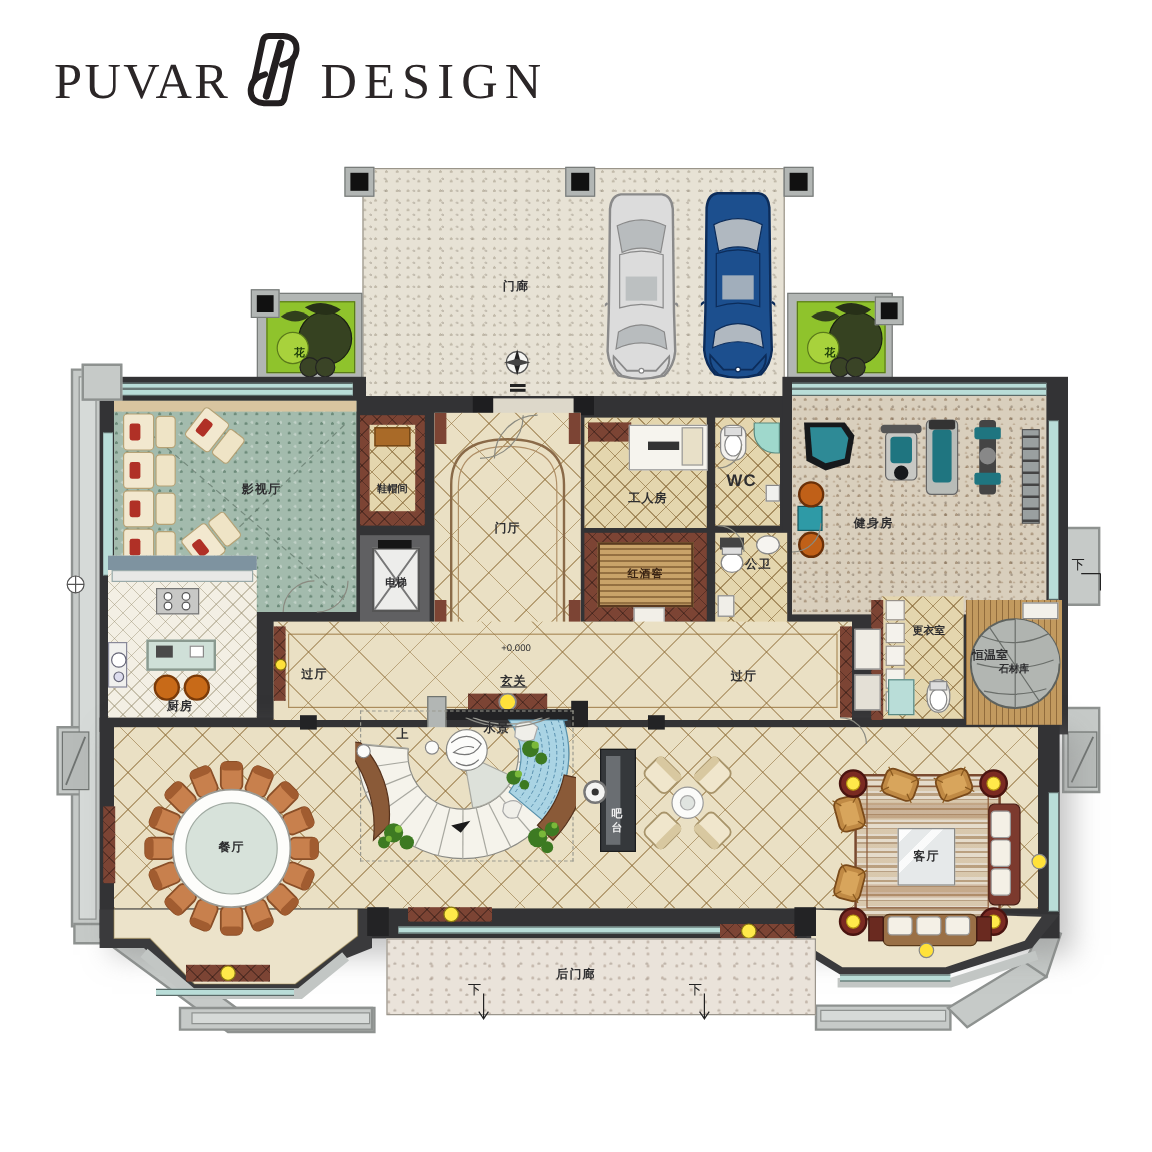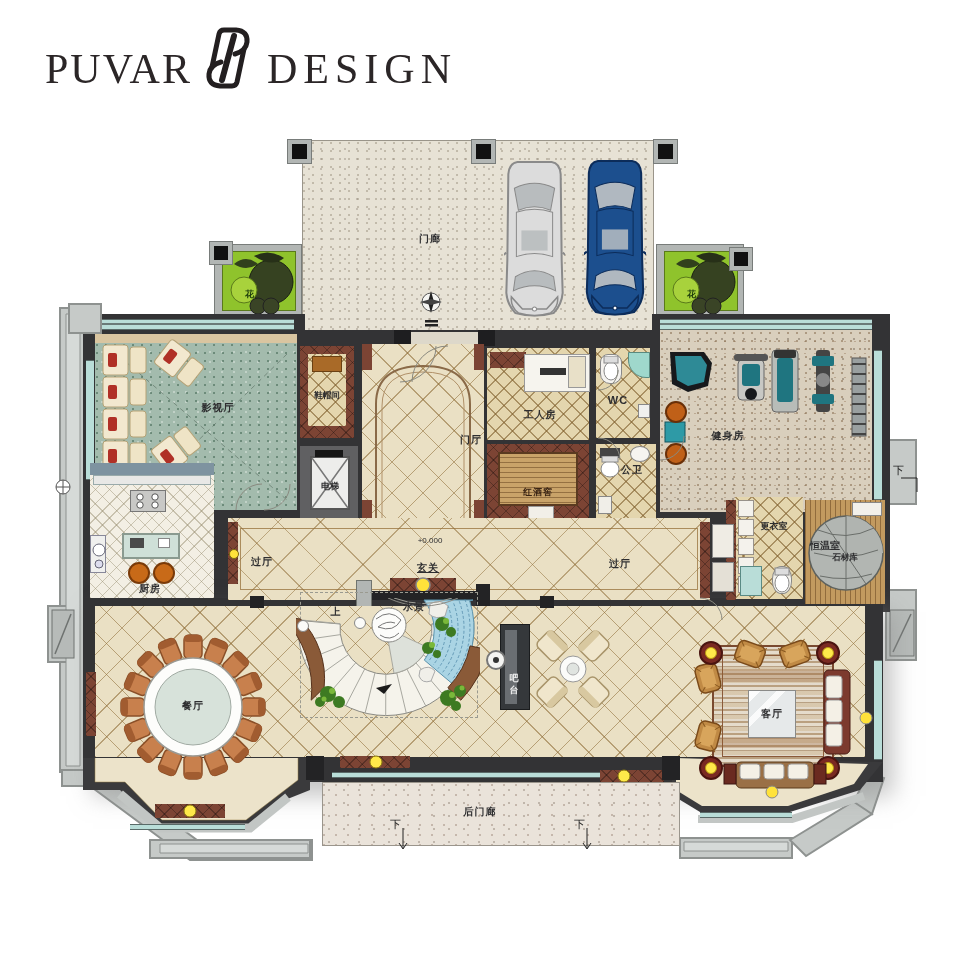--- a/index.html
+++ b/index.html
@@ -222,60 +222,60 @@
 <div class="a" style="left:130px;top:538px;width:14px;height:10px;background:#4a4a4a"></div>
 <div class="a" style="left:158px;top:538px;width:12px;height:10px;background:#fff;border:1px solid #888"></div>
 <svg class="a" style="left:126px;top:560px" width="52" height="26">
       <circle cx="13" cy="13" r="10" fill="#c86a18" stroke="#7a3a08" stroke-width="2"></circle>
       <circle cx="38" cy="13" r="10" fill="#c86a18" stroke="#7a3a08" stroke-width="2"></circle>
     </svg>
 <div class="a lab" style="left:150px;top:589px;">厨房</div>
 <div class="a maroon" style="left:300px;top:346px;width:54px;height:92px;"></div>
 <div class="a tileS" style="left:308px;top:354px;width:38px;height:72px;"></div>
 <div class="a" style="left:312px;top:356px;width:30px;height:16px;background:#a96a28;border:1px solid #6a4012"></div>
-<div class="a lab" style="left:327px;top:396px;font-size:8.5px;letter-spacing:0">鞋帽间</div>
+<div class="a lab" style="left:327px;top:408px;font-size:8.5px;letter-spacing:0">鞋帽间</div>
 <div class="a" style="left:300px;top:446px;width:58px;height:72px;background:#606062"></div>
 <div class="a" style="left:310px;top:456px;width:40px;height:54px;background:#ededeb;border:2px solid #555"></div>
 <svg class="a" style="left:310px;top:456px" width="40" height="54">
       <g stroke="#777" stroke-width="1.5" fill="none">
         <path d="M2,2 L38,52 M38,2 L2,52"></path>
       </g>
     </svg>
 <div class="a" style="left:315px;top:450px;width:28px;height:7px;background:#161616"></div>
 <div class="a lab" style="left:330px;top:486px;font-size:9px;letter-spacing:0">电梯</div>
 <div class="a tile" style="left:362px;top:344px;width:122px;height:182px;"></div>
 <svg class="a" style="left:362px;top:344px" width="122" height="182" viewBox="0 0 122 182">
 <path d="M14,178 L14,60 Q14,22 61,22 Q108,22 108,60 L108,178" fill="none" stroke="#8a6a48" stroke-width="2"></path>
 <path d="M20,178 L20,62 Q20,28 61,28 Q102,28 102,62 L102,178" fill="none" stroke="#b09068" stroke-width="1"></path>
 <rect x="0" y="0" width="10" height="26" fill="#7c4434"></rect>
 <rect x="112" y="0" width="10" height="26" fill="#7c4434"></rect>
 <rect x="0" y="156" width="10" height="26" fill="#7c4434"></rect>
 <rect x="112" y="156" width="10" height="26" fill="#7c4434"></rect>
 </svg>
-<div class="a lab" style="left:423px;top:440px;margin-left:48px;">门厅</div>
+<div class="a lab" style="left:423px;top:440px;">门厅</div>
 <div class="a tileS" style="left:487px;top:348px;width:102px;height:92px;"></div>
 <div class="a maroon" style="left:490px;top:352px;width:36px;height:16px;"></div>
 <div class="a" style="left:524px;top:354px;width:66px;height:38px;background:#f6f4ee;border:1px solid #999"></div>
 <div class="a" style="left:568px;top:356px;width:18px;height:32px;background:#e8e0c8;border:1px solid #999"></div>
 <div class="a" style="left:540px;top:368px;width:26px;height:7px;background:#333"></div>
 <div class="a lab" style="left:540px;top:415px;font-family:Liberation Mono, monospace;">工人房</div>
 <div class="a tileS" style="left:596px;top:348px;width:54px;height:90px;"></div>
 <div class="a" style="left:600px;top:354px;width:22px;height:30px;background:#f4f2ee;border:1px solid #888;border-radius:8px 8px 10px 10px"></div>
 <svg class="a" style="left:602px;top:356px" width="18" height="26">
       <ellipse cx="9" cy="15" rx="7" ry="9" fill="#fff" stroke="#888"></ellipse>
       <rect x="2" y="0" width="14" height="7" fill="#ddd" stroke="#888"></rect>
     </svg>
 <div class="a" style="left:628px;top:352px;width:22px;height:26px;background:#9fd8cc;border:1px solid #5a8a80;border-radius:0 0 0 18px"></div>
 <div class="a" style="left:638px;top:404px;width:12px;height:14px;background:#f0f0ee;border:1px solid #888"></div>
-<div class="a lab" style="left:618px;top:400px;font-size:11px">WC</div>
+<div class="a lab" style="left:618px;top:400px;font-size:14px">WC</div>
 <div class="a maroon" style="left:487px;top:444px;width:102px;height:74px;"></div>
 <div class="a woodh" style="left:498px;top:452px;width:80px;height:54px;"></div>
 <div class="a" style="left:498px;top:452px;width:80px;height:54px;border:2px solid #5a3a20"></div>
 <div class="a" style="left:528px;top:506px;width:26px;height:14px;background:#f2efe8;border:1px solid #999"></div>
-<div class="a lab" style="left:538px;top:492px;font-size:9px;color:#3a2414">红酒窖</div>
+<div class="a lab" style="left:538px;top:478px;font-size:9px;color:#3a2414">红酒窖</div>
 <div class="a tileS" style="left:596px;top:444px;width:60px;height:76px;"></div>
 <div class="a" style="left:600px;top:448px;width:20px;height:10px;background:#444"></div>
 <div class="a" style="left:630px;top:446px;width:20px;height:16px;background:#f6f4f0;border:1px solid #888;border-radius:50%"></div>
 <svg class="a" style="left:598px;top:456px" width="24" height="22">
       <ellipse cx="12" cy="13" rx="9" ry="8" fill="#fff" stroke="#888"></ellipse>
       <rect x="4" y="0" width="16" height="6" fill="#ddd" stroke="#888"></rect>
     </svg>
 <div class="a" style="left:598px;top:496px;width:14px;height:18px;background:#f0eee8;border:1px solid #888"></div>
 <div class="a lab" style="left:632px;top:470px;">公卫</div>
 <div class="a terr" style="left:660px;top:330px;width:212px;height:182px;"></div>

